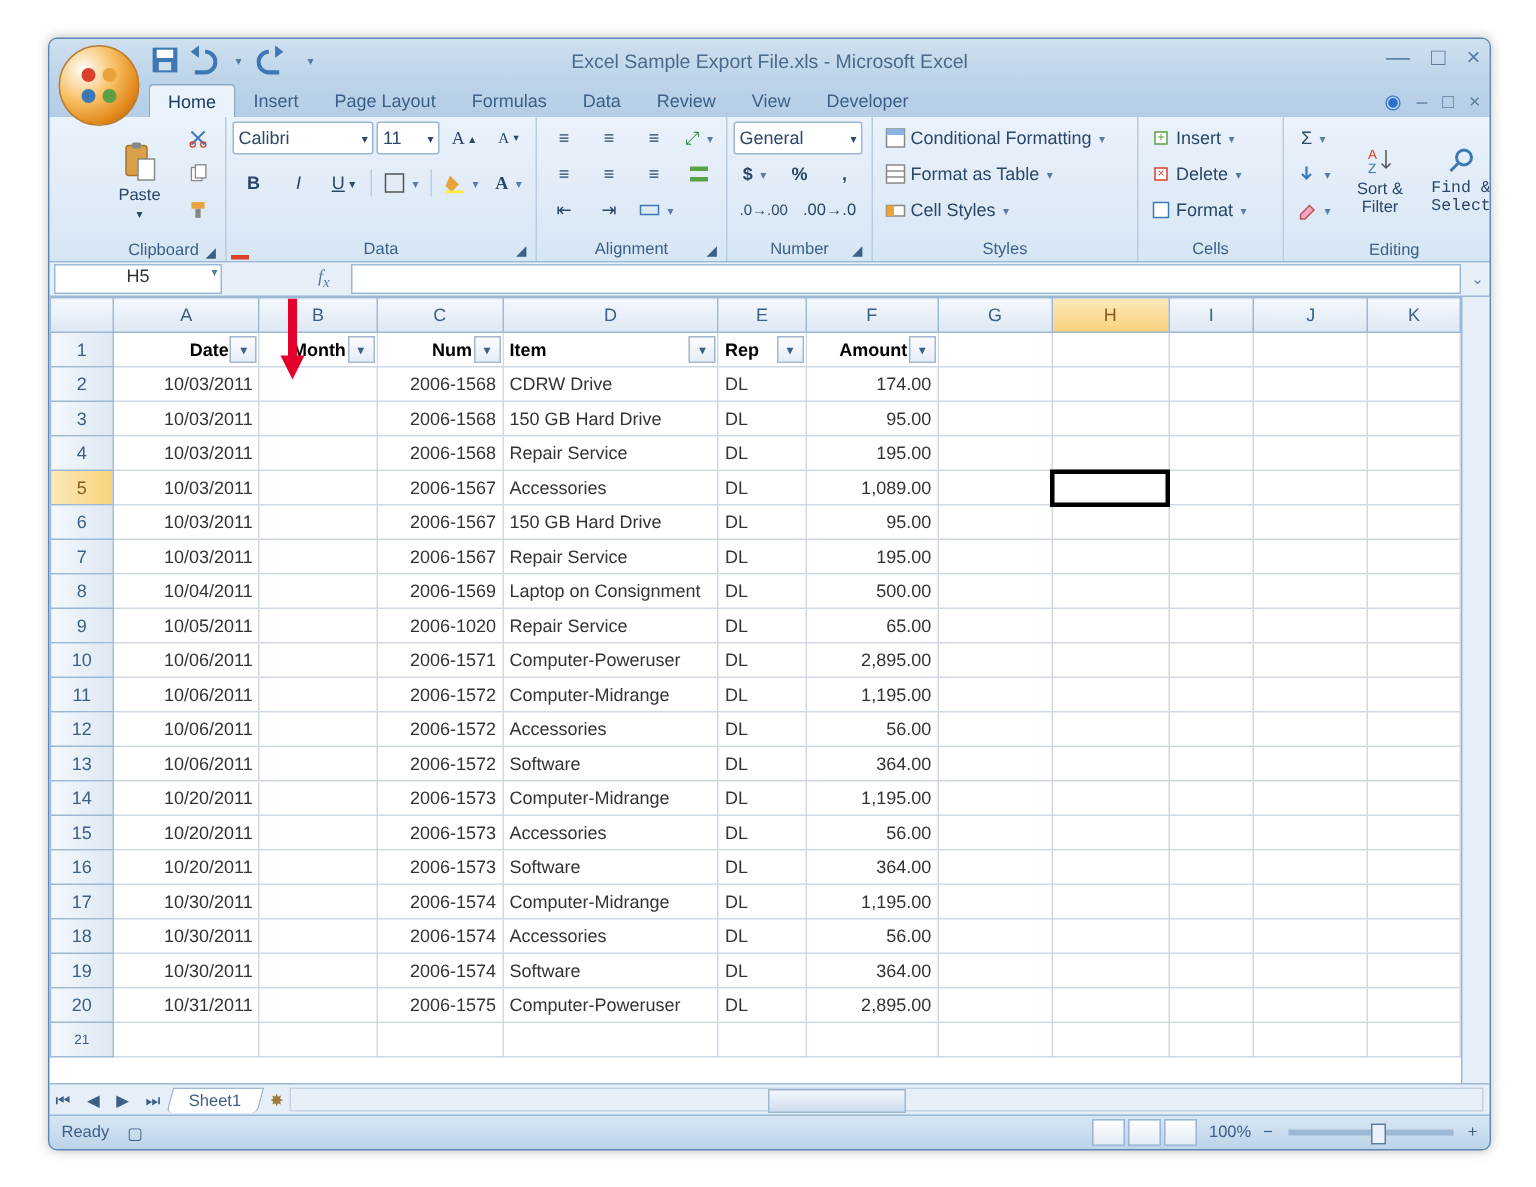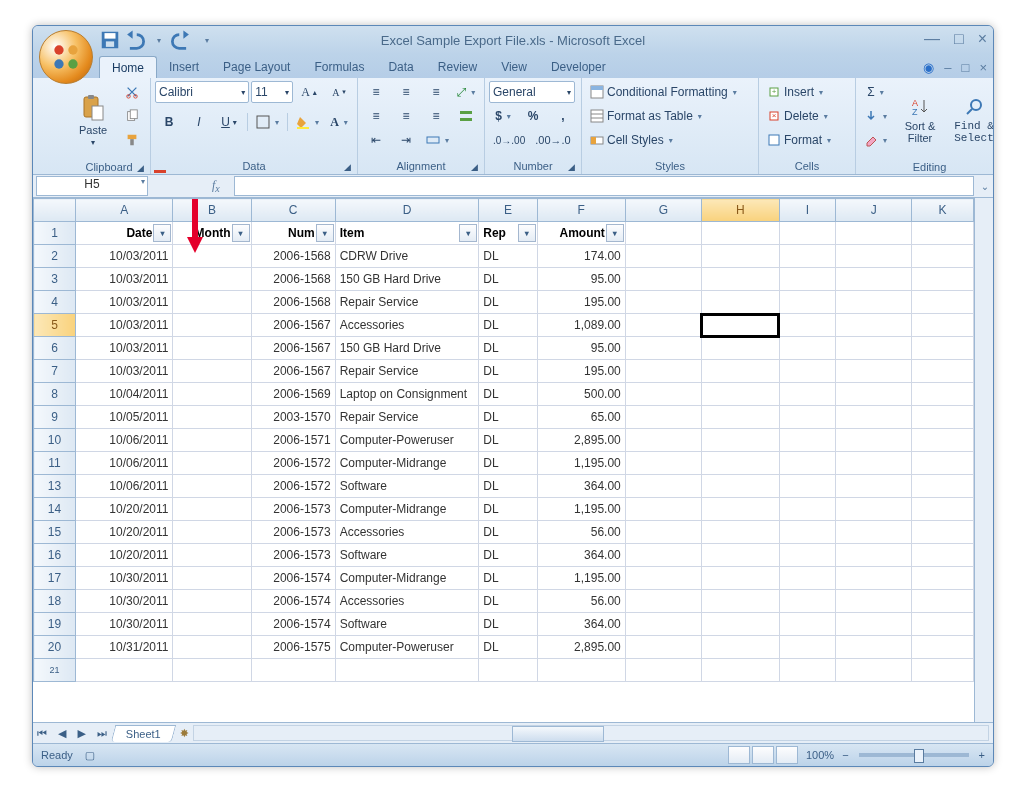--- a/index.html
+++ b/index.html
@@ -679,21 +679,21 @@
               <td class=""></td>
               <td class=""></td>
               <td class=""></td>
               <td class=" dashed-col"></td>
               <td class=""></td>
             </tr>
             <tr>
               <th class="">9</th>
               <td class="num">10/05/2011</td>
               <td class="num"></td>
-              <td class="num">2003-1570</td>
+              <td class="num">2006-1020</td>
               <td class="txt">Repair Service</td>
               <td class="txt">DL</td>
               <td class="num">65.00</td>
               <td class=""></td>
               <td class=""></td>
               <td class=""></td>
               <td class=" dashed-col"></td>
               <td class=""></td>
             </tr>
             <tr>
@@ -711,20 +711,34 @@
               <td class=""></td>
             </tr>
             <tr>
               <th class="">11</th>
               <td class="num">10/06/2011</td>
               <td class="num"></td>
               <td class="num">2006-1572</td>
               <td class="txt">Computer-Midrange</td>
               <td class="txt">DL</td>
               <td class="num">1,195.00</td>
+              <td class=""></td>
+              <td class=""></td>
+              <td class=""></td>
+              <td class=" dashed-col"></td>
+              <td class=""></td>
+            </tr>
+            <tr>
+              <th class="">12</th>
+              <td class="num">10/06/2011</td>
+              <td class="num"></td>
+              <td class="num">2006-1572</td>
+              <td class="txt">Accessories</td>
+              <td class="txt">DL</td>
+              <td class="num">56.00</td>
               <td class=""></td>
               <td class=""></td>
               <td class=""></td>
               <td class=" dashed-col"></td>
               <td class=""></td>
             </tr>
             <tr>
               <th class="">13</th>
               <td class="num">10/06/2011</td>
               <td class="num"></td>

